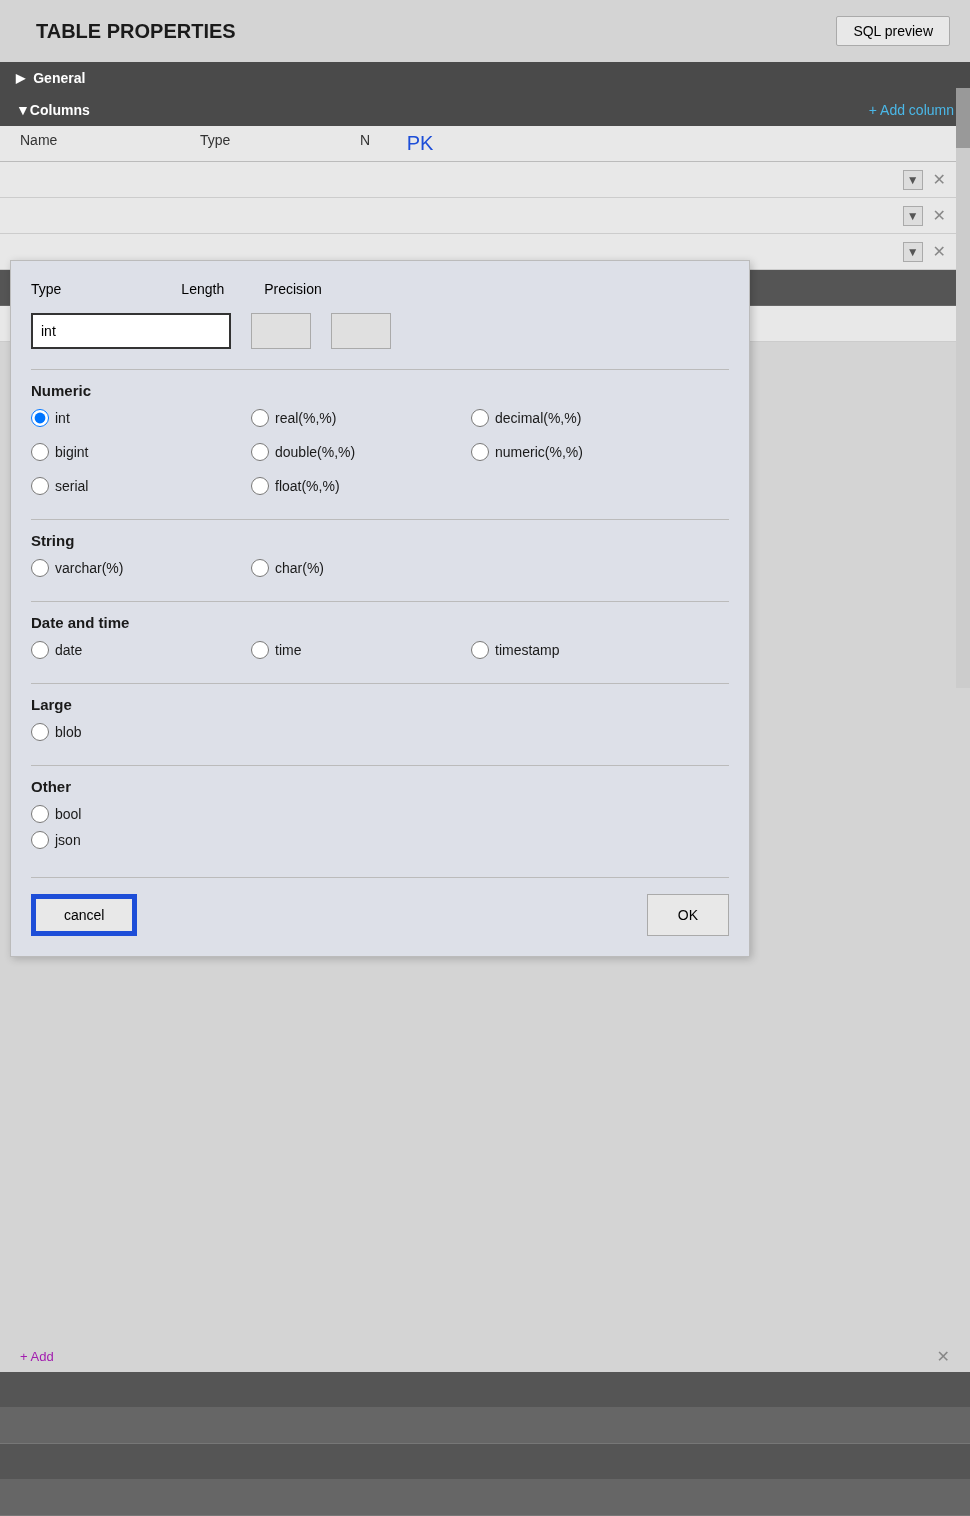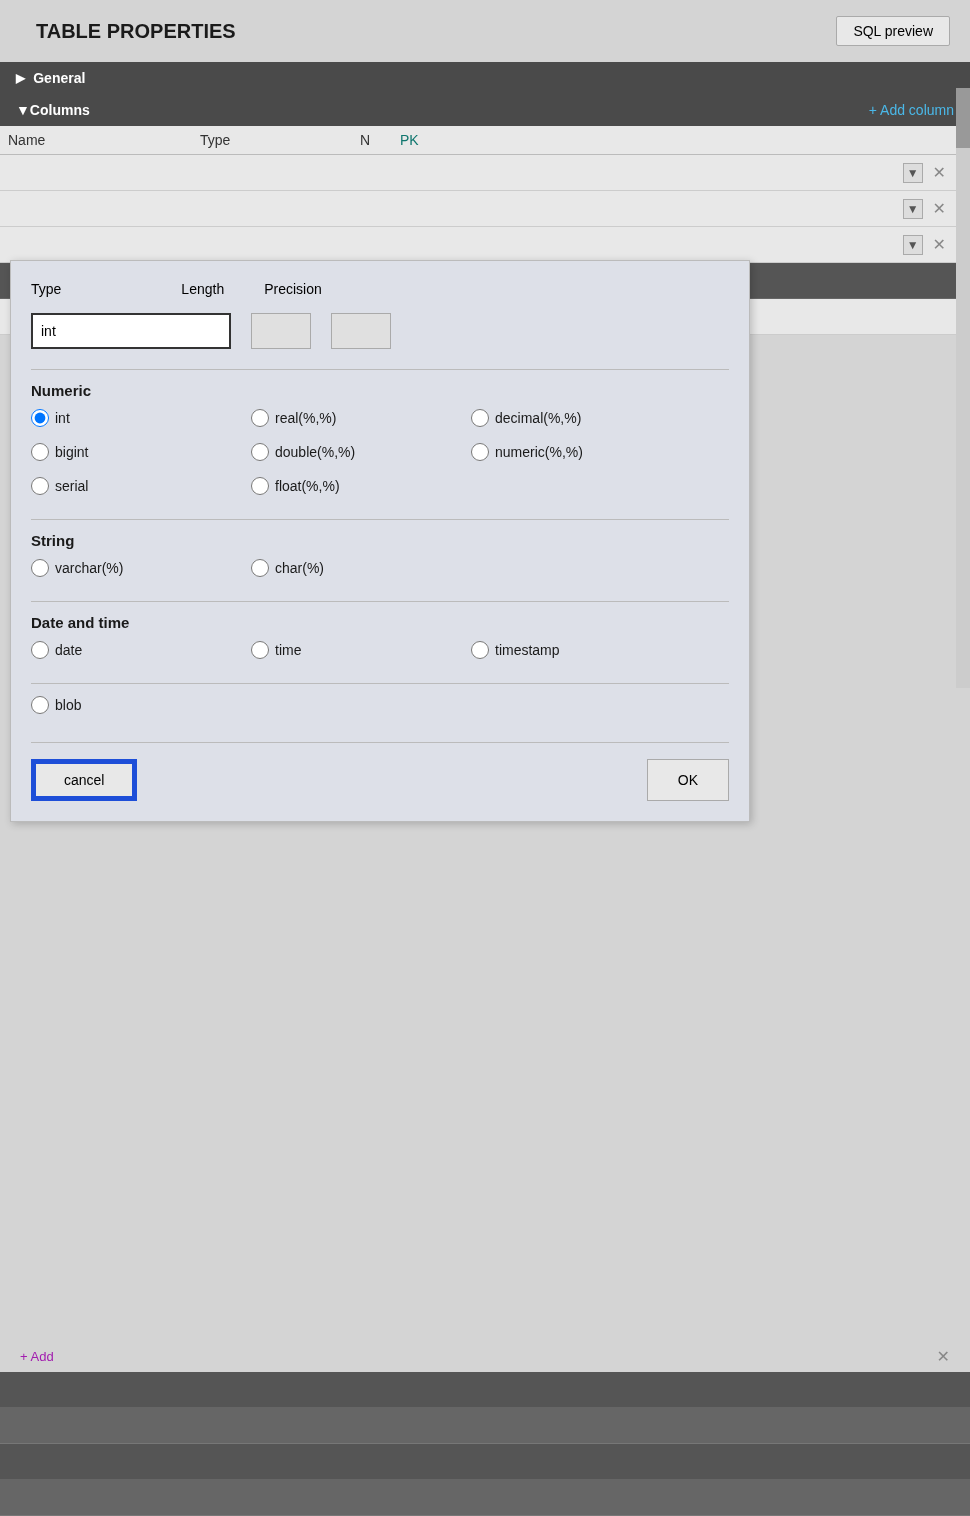--- a/index.html
+++ b/index.html
@@ -80,41 +80,42 @@
 
     .table-header {
       display: flex;
       background: #e8e8e8;
       border-bottom: 1px solid #bbb;
       padding: 6px 0;
     }
 
     .table-header .col-name {
       width: 200px;
-      padding-left: 8px;
+      padding-left: 20px;
       font-size: 14px;
       color: #333;
     }
 
     .table-header .col-type {
       width: 160px;
       font-size: 14px;
       color: #333;
     }
 
     .table-header .col-n {
       width: 40px;
       font-size: 14px;
       color: #333;
     }
 
     .table-header .col-pk {
       width: 40px;
-      font-size: 14px;
-      color: #0f766e;
+      font-size: 20px;
+      color: #1d4ed8;
+      text-align: center;
     }
 
     .dropdown-arrow {
       cursor: pointer;
       color: #555;
       font-size: 12px;
       border: 1px solid #aaa;
       background: #ddd;
       width: 20px;
       height: 20px;
@@ -422,28 +423,44 @@
           <label for="opt-time">time</label>
         </div>
         <div class="radio-option">
           <input type="radio" name="type-select" id="opt-timestamp" style="">
           <label for="opt-timestamp">timestamp</label>
         </div>
       </div>
     </div>
 
     <div class="type-section">
+      <div class="type-section-title">Large</div>
       <div class="type-options-row">
         <div class="radio-option">
           <input type="radio" name="type-select" id="opt-blob" style="">
           <label for="opt-blob">blob</label>
         </div>
       </div>
     </div>
 
+    <div class="type-section">
+      <div class="type-section-title">Other</div>
+      <div class="type-options-row">
+        <div class="radio-option">
+          <input type="radio" name="type-select" id="opt-bool" style="">
+          <label for="opt-bool">bool</label>
+        </div>
+      </div>
+      <div class="type-options-row">
+        <div class="radio-option">
+          <input type="radio" name="type-select" id="opt-json" style="">
+          <label for="opt-json">json</label>
+        </div>
+      </div>
+    </div>
 
     <div class="popup-footer">
       <button class="cancel-btn">cancel</button>
       <button class="ok-btn">OK</button>
     </div>
 
   </div>
 
   <div style="position:absolute;top:1340px;left:0;right:0;">
 

